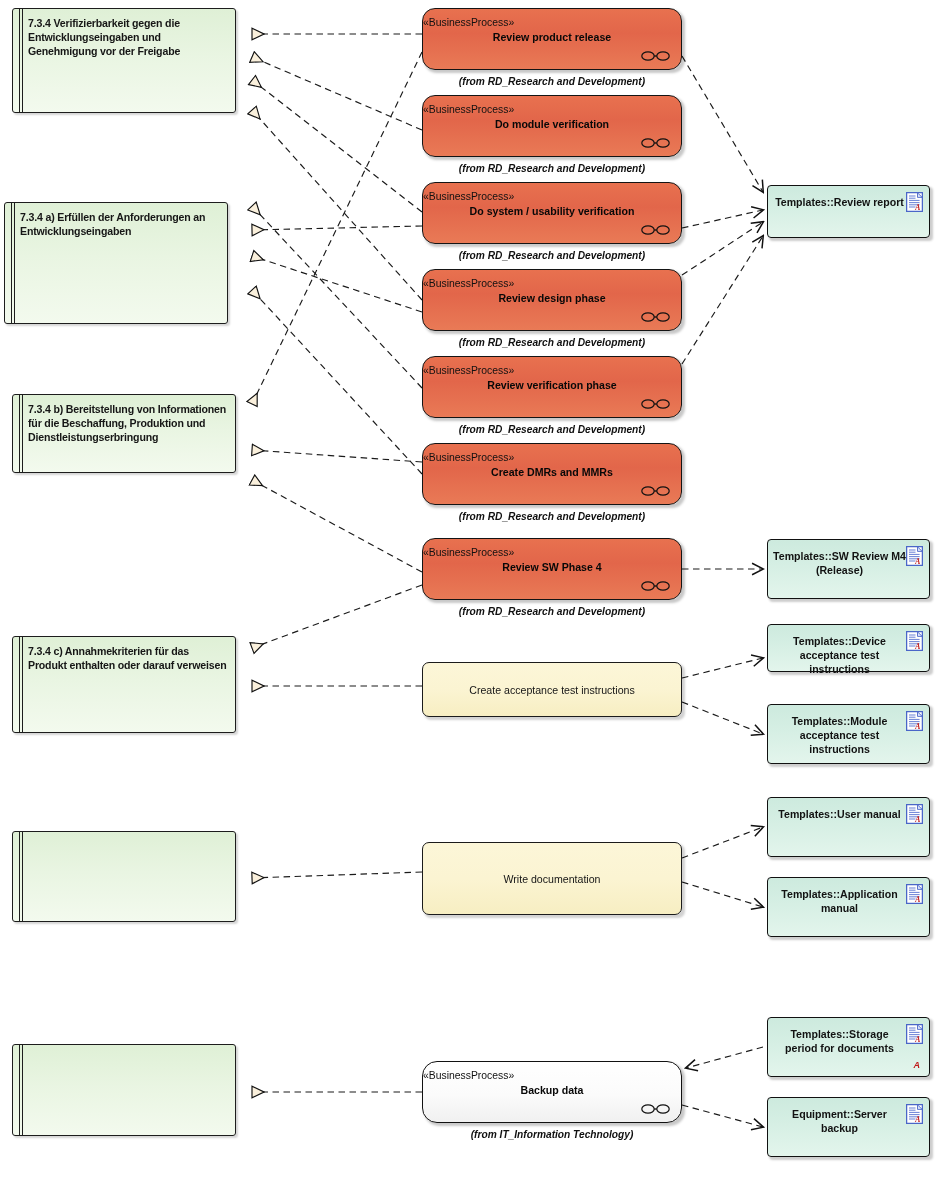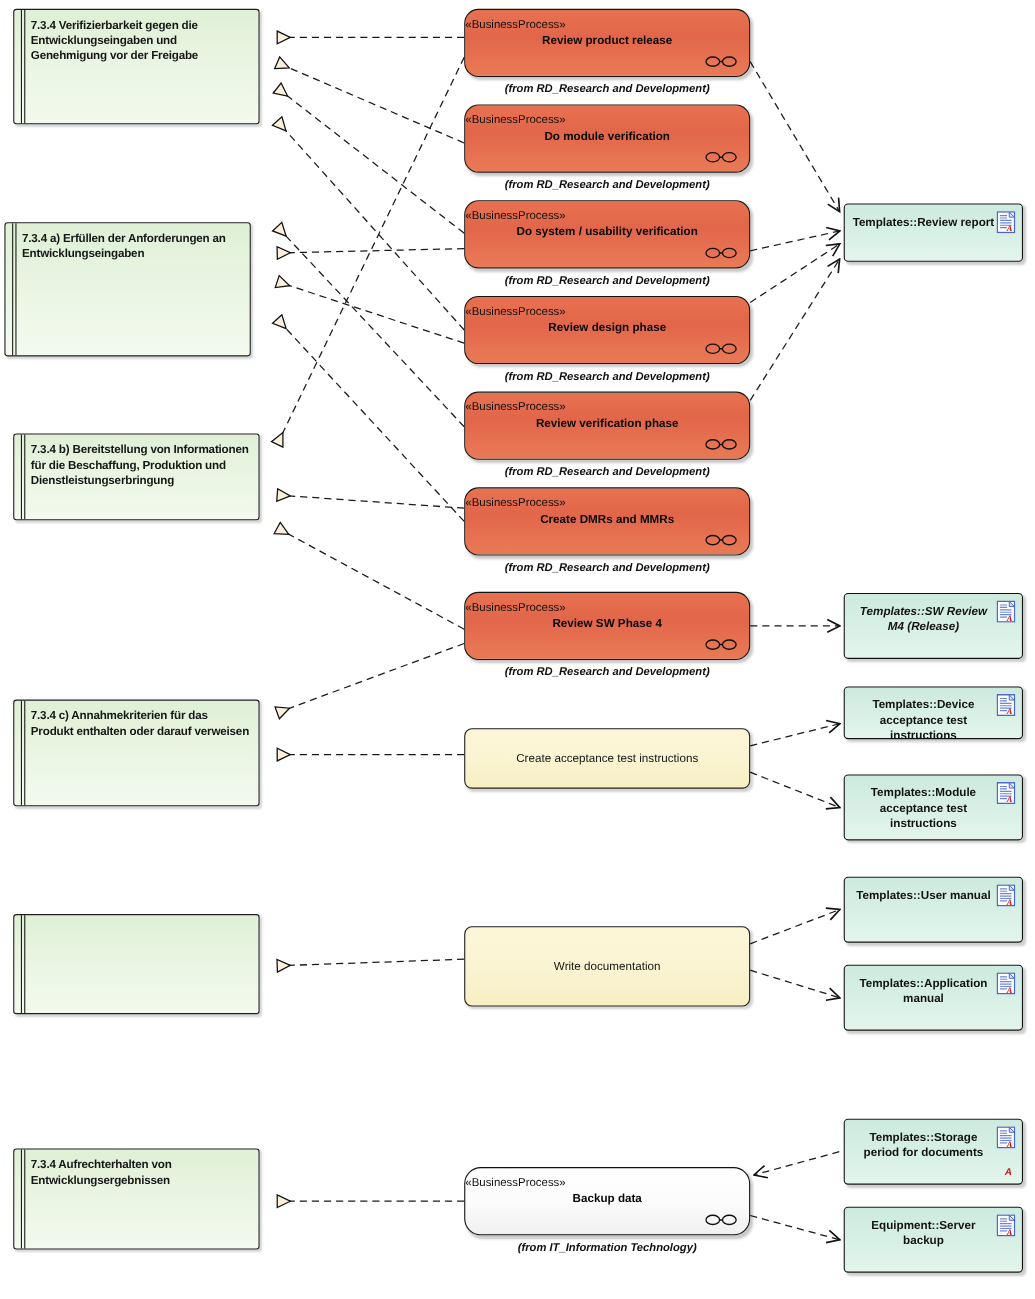--- a/index.html
+++ b/index.html
@@ -123,21 +123,20 @@
         <div class="bar2"></div>
         <div class="rtxt">7.3.4 c) Annahmekriterien für das Produkt enthalten oder darauf verweisen</div>
       </div>
       <div class="req" style="left: 12px; top: 831px; width: 224px; height: 91px;">
         <div class="bar1"></div>
         <div class="bar2"></div>
       </div>
       <div class="req" style="left: 12px; top: 1044px; width: 224px; height: 92px;">
         <div class="bar1"></div>
         <div class="bar2"></div>
-        <div class="rtxt">7.3.4  Aufrechterhalten von Entwicklungsergebnissen</div>
       </div>
     </div>
   <div id="procLayer">
       <div class="bp" style="left: 422px; top: 8px; width: 260px; height: 62px;">
         <div class="stereo">«BusinessProcess»</div>
         <div class="nm">Review product release</div>
         <svg width="30" height="12" viewBox="0 0 30 12" class="oo" style="right: 10px; bottom: 7px; position: absolute;">
           <ellipse cx="7" cy="6" rx="6.2" ry="4.2" fill="none" stroke="#111" stroke-width="1.2"></ellipse>
           <ellipse cx="22" cy="6" rx="6.2" ry="4.2" fill="none" stroke="#111" stroke-width="1.2"></ellipse>
           <line x1="13.2" y1="6" x2="15.8" y2="6" stroke="#111" stroke-width="1.4"></line>
@@ -234,21 +233,21 @@
             <line x1="3" y1="6.2" x2="9.5" y2="6.2"></line>
             <line x1="3" y1="8.4" x2="13.6" y2="8.4"></line>
             <line x1="3" y1="10.6" x2="13.6" y2="10.6"></line>
             <line x1="3" y1="12.8" x2="13.6" y2="12.8"></line>
             <line x1="3" y1="15" x2="9.5" y2="15"></line>
           </g>
           <text x="9.3" y="18.4" font-size="7.6" font-weight="bold" font-style="italic" fill="#c01a1a" font-family="Liberation Serif, serif">A</text>
         </svg>
       </div>
       <div class="tpl" style="left: 767px; top: 539px; width: 163px; height: 60px;">
-        <div class="ttxt" style="padding-right: 18px; font-style: italic;">Templates::SW Review M4 (Release)</div>
+        <div class="ttxt" style="padding-right: 18px;">Templates::SW Review M4 (Release)</div>
         <svg class="docicon" viewBox="0 0 17 20">
           <rect x="0.6" y="0.6" width="15.8" height="18.8" fill="#ffffff" stroke="#4a66c8" stroke-width="1.3"></rect>
           <path d="M11.5 0.8 L16.2 5.4 L11.5 5.4 Z" fill="#dfe6fa" stroke="#4a66c8" stroke-width="0.9"></path>
           <g stroke="#6d84d6" stroke-width="1.05">
             <line x1="3" y1="4" x2="9.5" y2="4"></line>
             <line x1="3" y1="6.2" x2="9.5" y2="6.2"></line>
             <line x1="3" y1="8.4" x2="13.6" y2="8.4"></line>
             <line x1="3" y1="10.6" x2="13.6" y2="10.6"></line>
             <line x1="3" y1="12.8" x2="13.6" y2="12.8"></line>
             <line x1="3" y1="15" x2="9.5" y2="15"></line>

